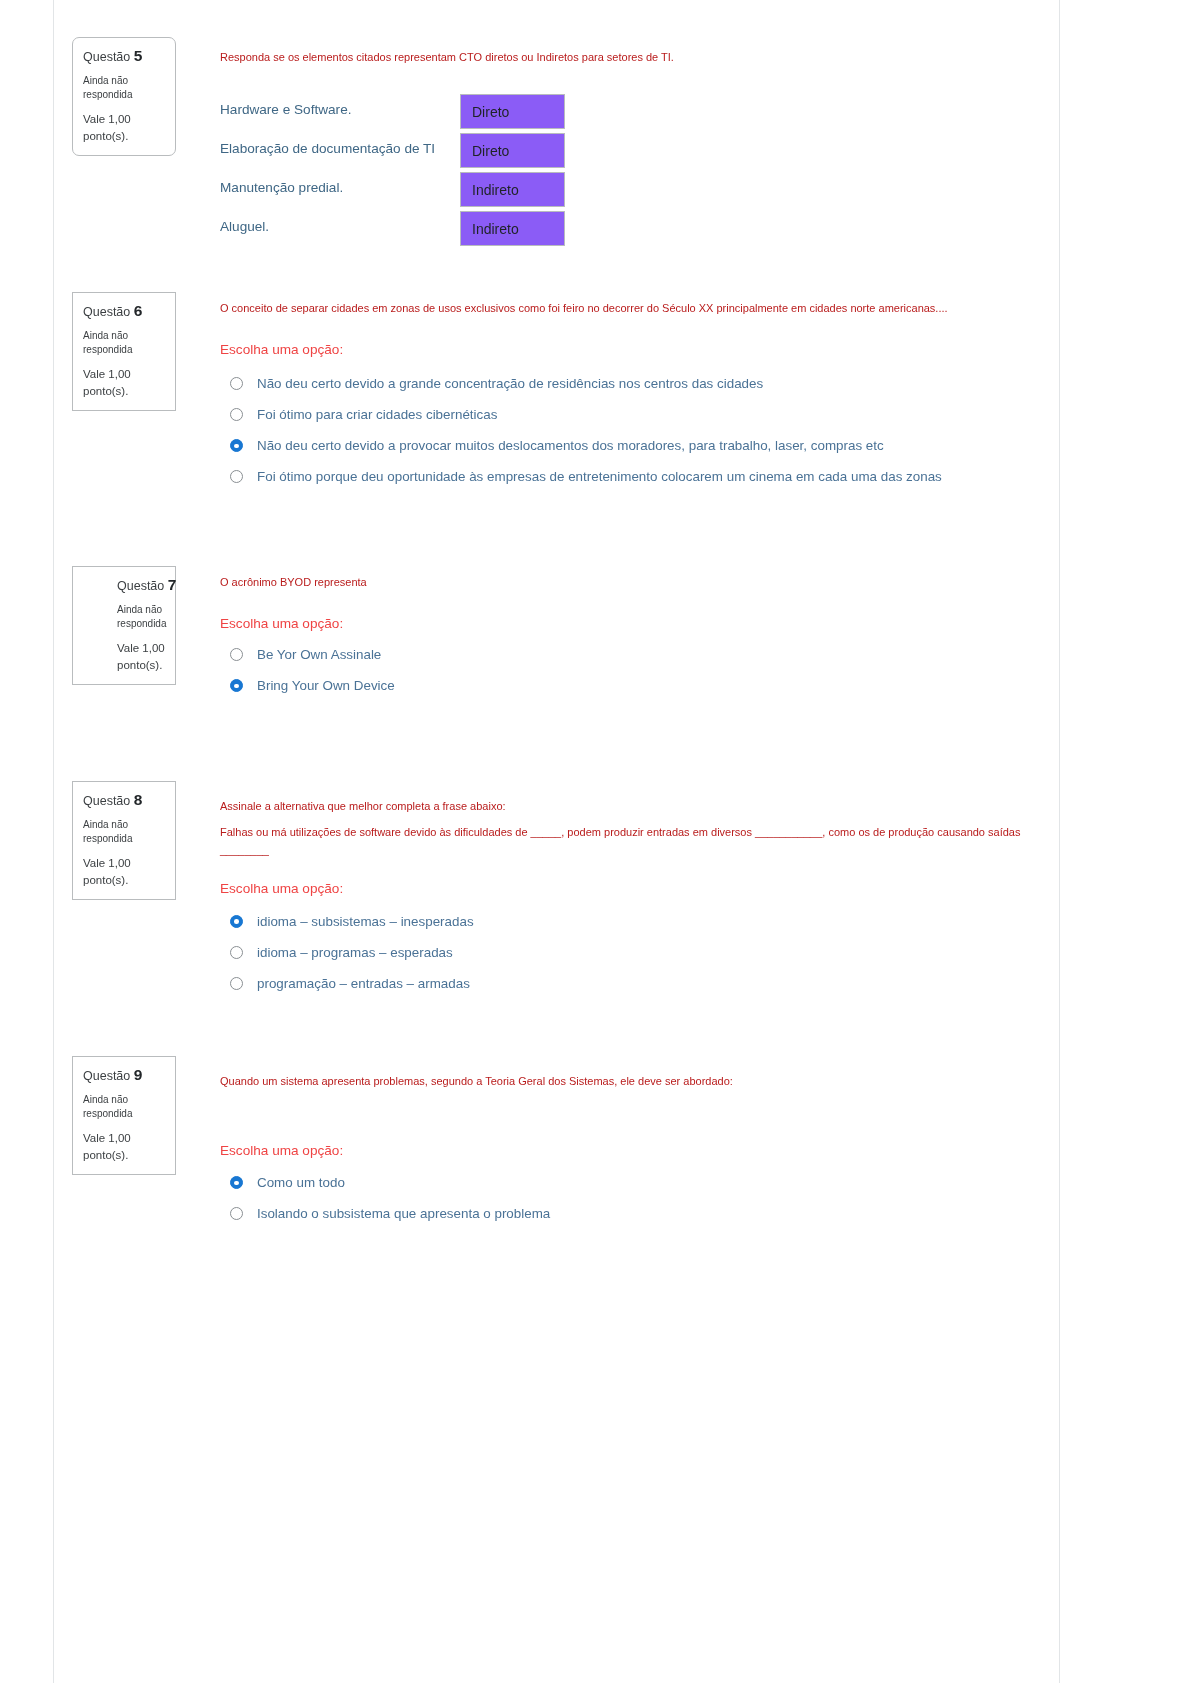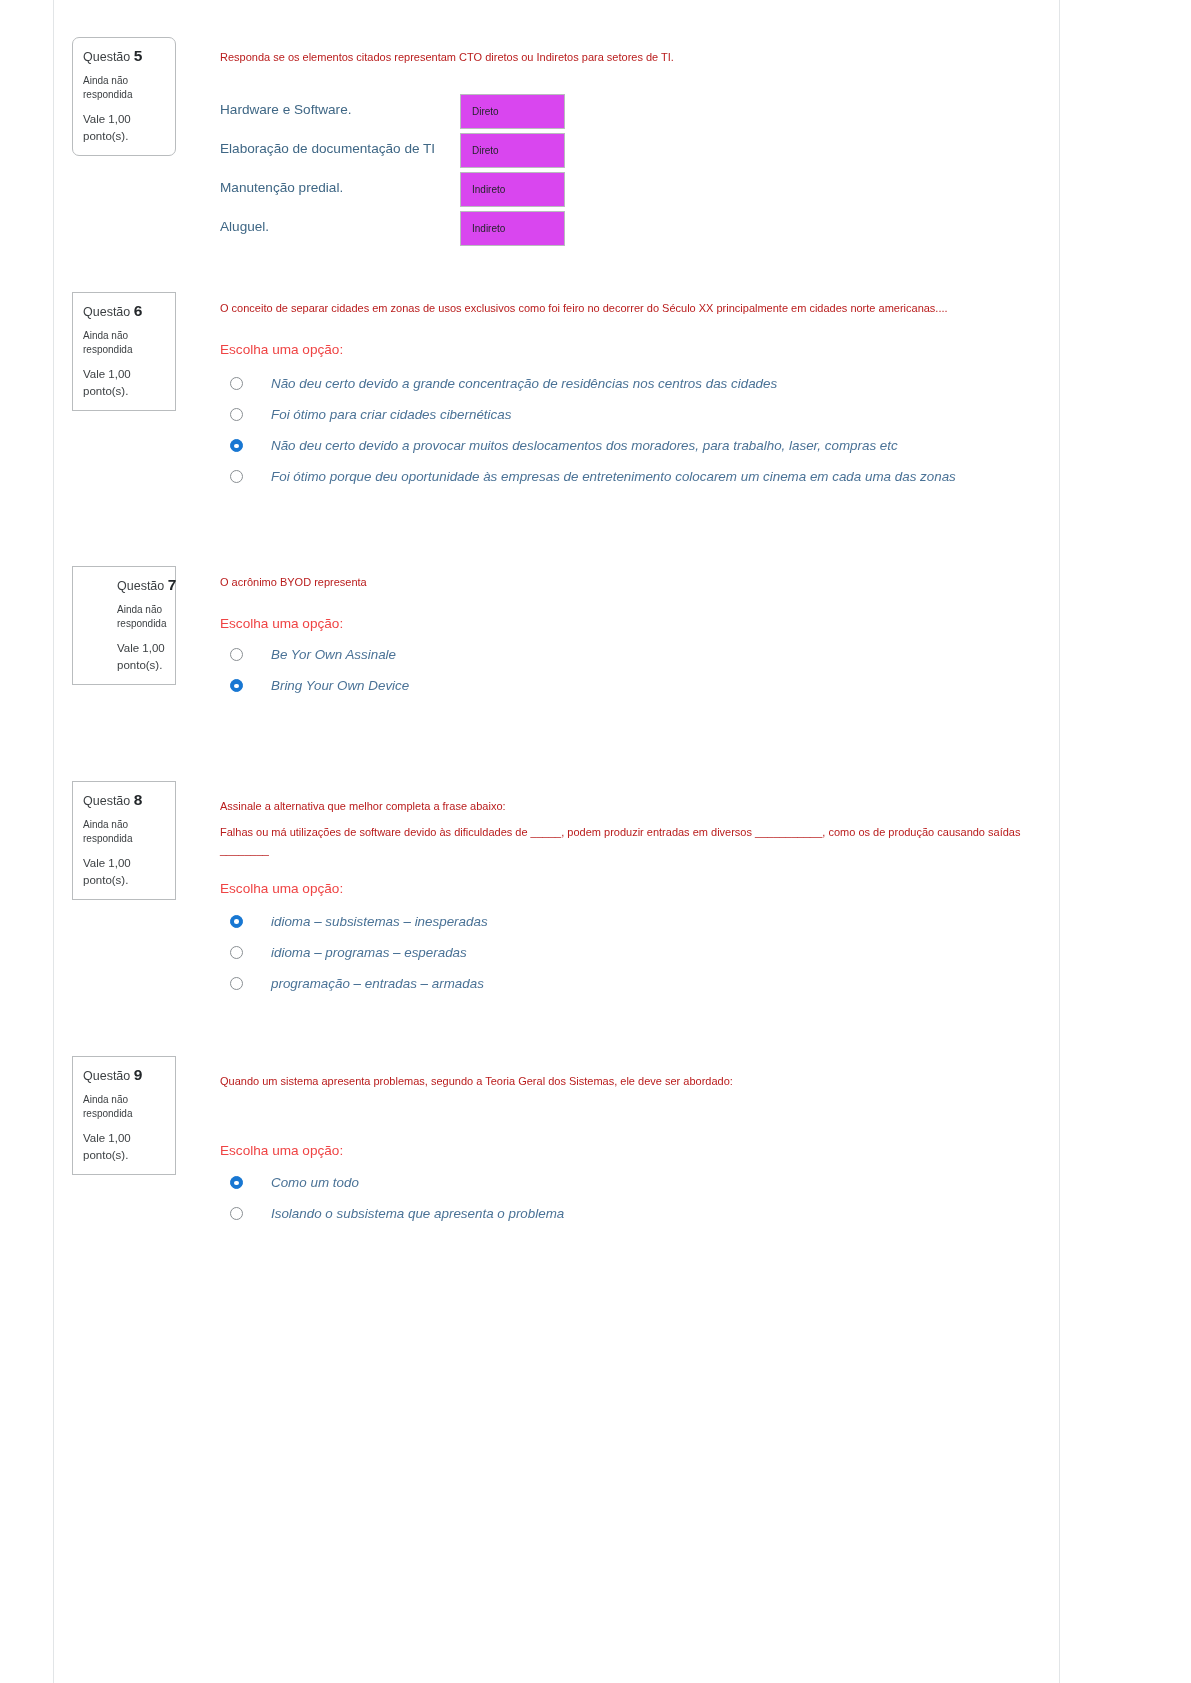--- a/index.html
+++ b/index.html
@@ -124,21 +124,21 @@
   }
   .radio.checked::after {
     content: "";
     position: absolute;
     left: 50%; top: 50%;
     width: 4.6px; height: 4.6px;
     margin-left: -2.3px; margin-top: -2.3px;
     border-radius: 50%;
     background: #ffffff;
   }
-  .opt-label { margin-left: 28px; font-style: italic; }
+  .opt-label { margin-left: 14px; }
 
   
   .match-row {
     position: relative;
     height: 39px;
   }
   .match-text {
     position: absolute;
     left: 0;
     top: 8px;
@@ -146,26 +146,26 @@
     color: #3f6785;
     white-space: nowrap;
   }
   .match-select {
     position: absolute;
     left: 240px;
     top: 0;
     width: 105px;
     height: 35px;
     border: 1px solid #b9bcbe;
-    background: #d946ef;
+    background: #8b5cf6;
     box-sizing: border-box;
     display: flex;
     align-items: center;
     padding-left: 11px;
-    font-size: 10px;
+    font-size: 14px;
     color: #1f2326;
   }
 </style>
 </head>
 <body>
 
 <div class="page">
   <div class="rule-left"></div>
   <div class="rule-right"></div>
 

